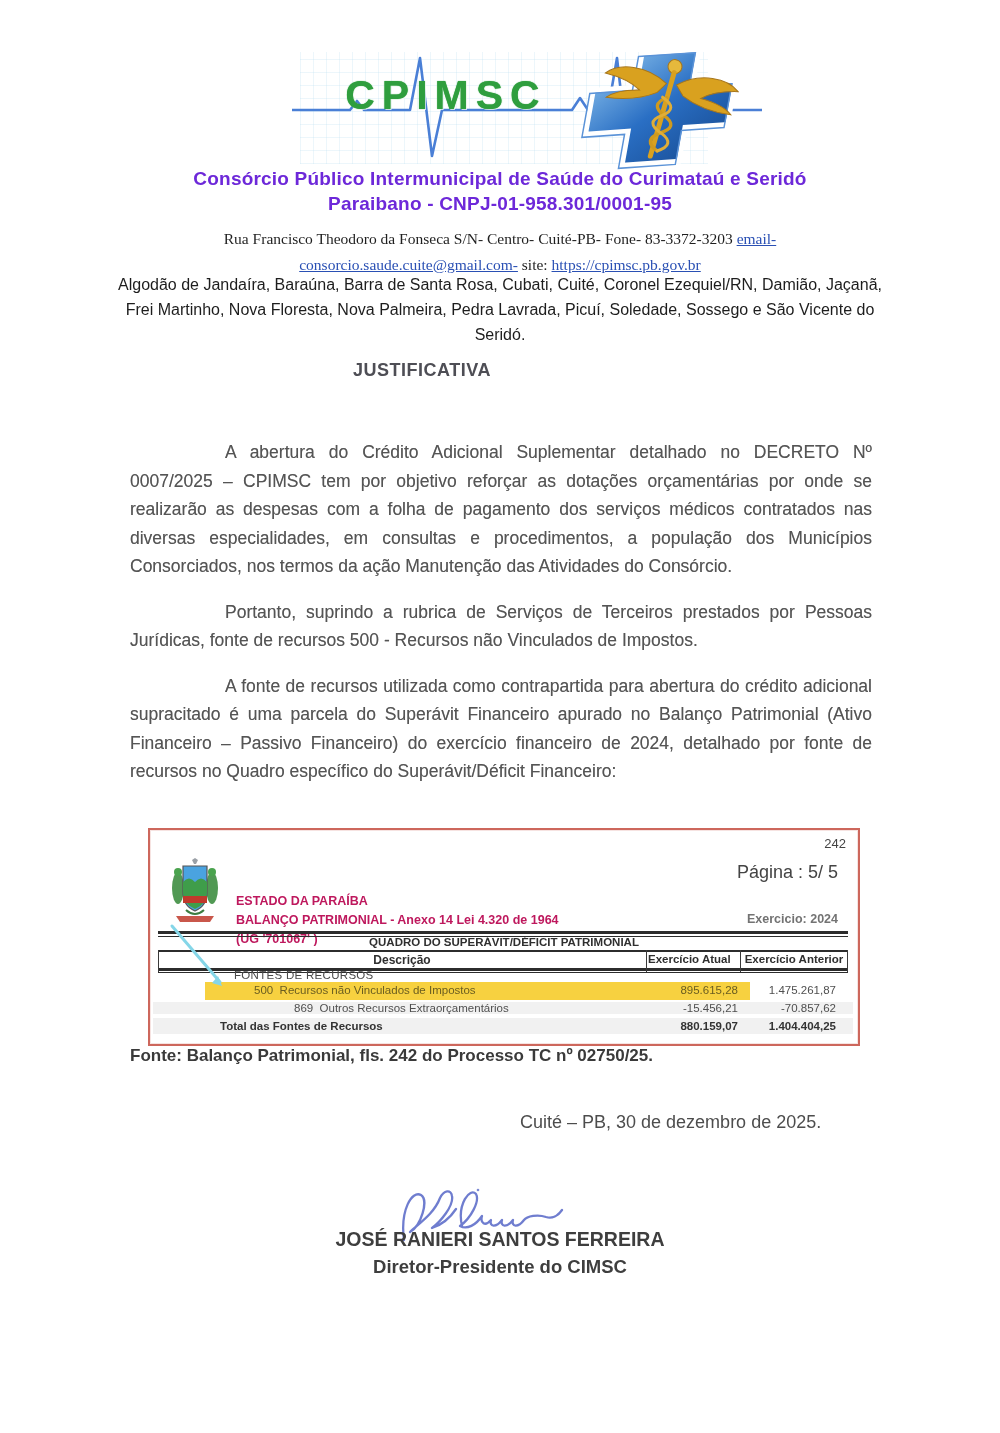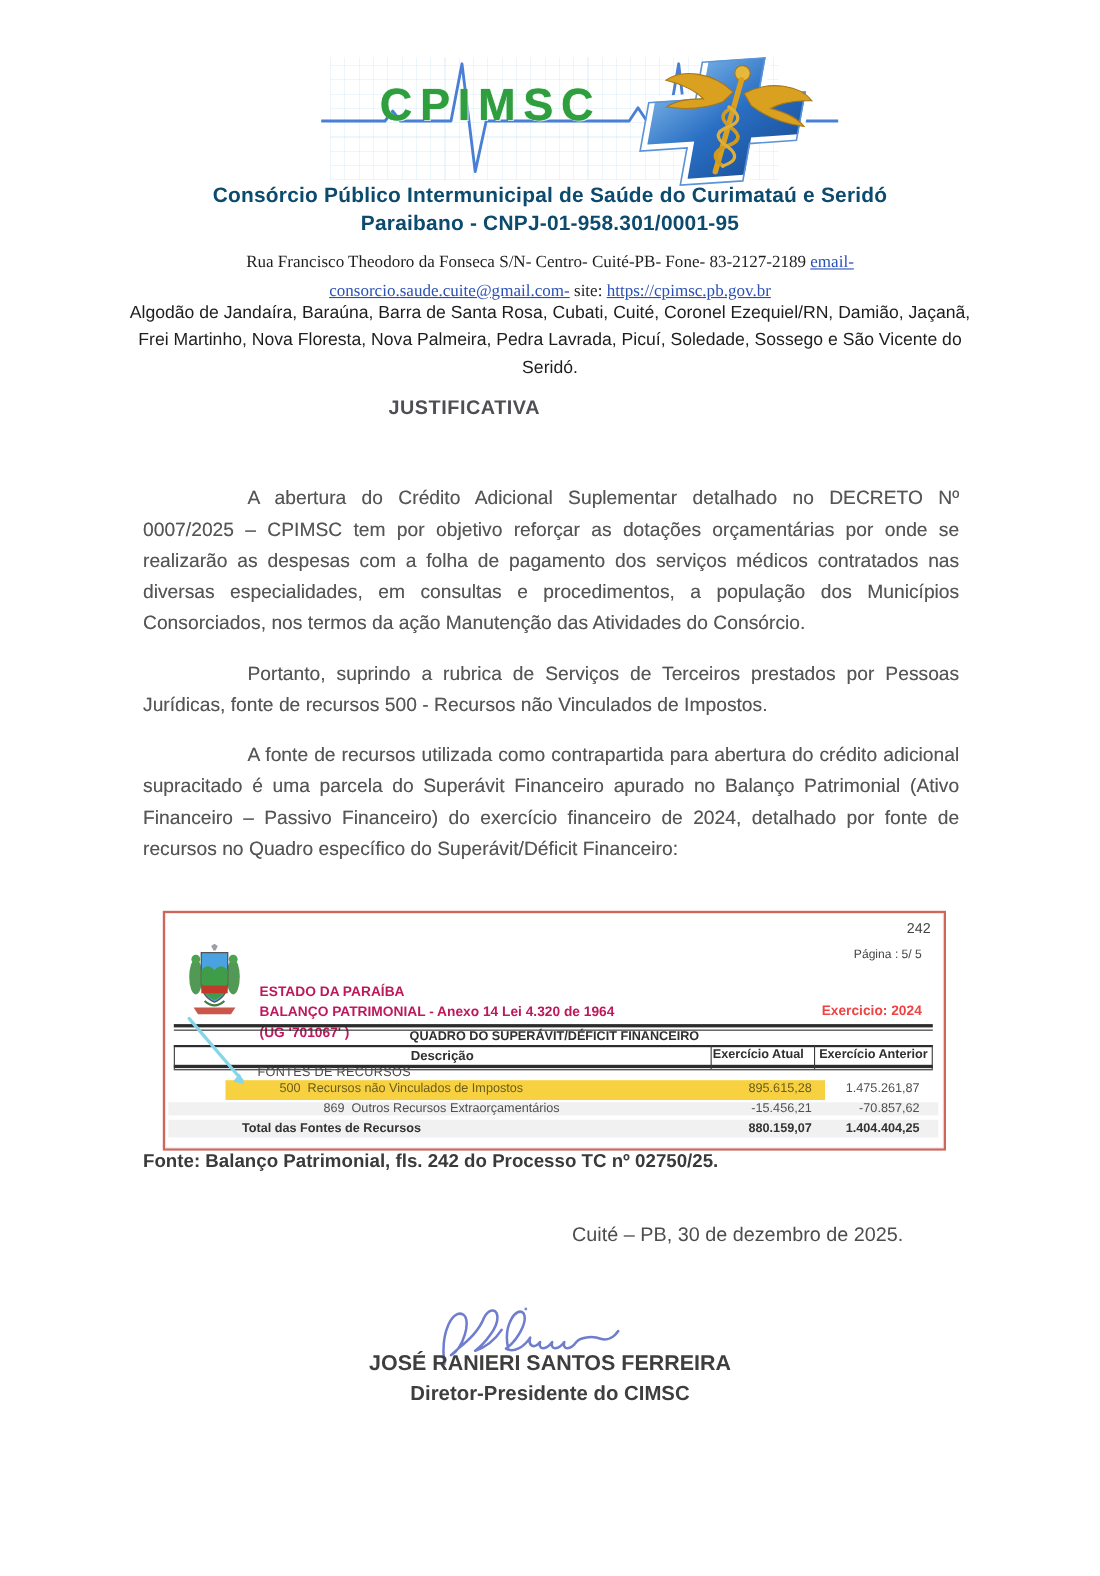--- a/index.html
+++ b/index.html
@@ -12,21 +12,21 @@
       repeating-linear-gradient(0deg, rgba(120,190,225,.28) 0 1px, transparent 1px 13px),
       repeating-linear-gradient(90deg, rgba(120,190,225,.28) 0 1px, transparent 1px 13px);}
   .ekg-svg{position:absolute;left:292px;top:48px;}
   .logo-acronym{position:absolute;left:326px;top:72px;width:240px;text-align:center;
     font-size:41px;font-weight:bold;letter-spacing:7px;color:var(--green-logo);
     text-shadow:0 0 1px var(--green-logo), 1px 1px 0 rgba(255,255,255,.8);}
   .cross-svg{position:absolute;left:552px;top:42px;}
 
   
   .org-title{position:absolute;left:0;top:166px;width:1000px;text-align:center;
-    font-weight:bold;font-size:19px;line-height:25px;color:#0c4a6e;letter-spacing:.2px;}
+    font-weight:bold;font-size:19px;line-height:25px;color:#6d28d9;letter-spacing:.2px;}
   .address{position:absolute;left:130px;top:226px;width:740px;text-align:center;
     font-family:"Liberation Serif",serif;font-size:15.5px;line-height:26px;color:#1f1f1f;}
   .address a{color:var(--link-blue);text-decoration:underline;}
   .municipalities{position:absolute;left:115px;top:272px;width:770px;text-align:center;
     font-family:Liberation Sans, sans-serif;font-size:16px;line-height:25px;color:#1d1d1d;}
 
   
   .doc-title{position:absolute;left:0;top:360px;width:844px;text-align:center;
     font-weight:bold;font-size:18px;letter-spacing:.5px;color:#4e4e55;}
   .body-text{position:absolute;left:130px;top:438px;width:742px;}
@@ -34,22 +34,22 @@
     font-size:17.5px;line-height:28.5px;color:#555;text-shadow:0 0 .4px rgba(80,80,80,.5);}
 
   
   .report{position:absolute;left:148px;top:828px;width:708px;height:214px;background:#fff;
     border:2px solid var(--border-red);box-shadow:inset 0 0 0 1px rgba(205,100,90,.18);
     font-family:"Liberation Sans",sans-serif;color:#3c3c3c;}
   .report .abs{position:absolute;}
   .rpt-pagenum{top:6px;right:12px;font-size:13px;color:#444;}
   .rpt-coat{left:20px;top:28px;}
   .rpt-head-left{left:86px;top:24px;font-weight:bold;font-size:12.5px;line-height:19px;color:#be185d;margin-top:38px;}
-  .rpt-pageinfo{top:32px;right:20px;font-size:11px;color:#444;}
-  .rpt-exercise{top:82px;right:20px;font-size:12.5px;font-weight:bold;color:#ef4444;}
+  .rpt-pageinfo{top:32px;right:20px;font-size:18px;color:#444;}
+  .rpt-exercise{top:82px;right:20px;font-size:12.5px;font-weight:bold;color:#737373;}
   .hline{position:absolute;left:8px;width:690px;background:#2c2c2c;}
   .vline{position:absolute;width:1px;background:#3a3a3a;}
   .rpt-quadro{left:0;top:106px;width:708px;text-align:center;font-weight:bold;font-size:11.5px;color:#2f2f2f;}
   .rpt-colhead{font-weight:bold;font-size:12px;color:#2f2f2f;top:123px;}
   .rpt-section{left:84px;top:139px;font-size:11.5px;color:#4a4a4a;letter-spacing:.3px;}
   .rpt-row{font-size:11.5px;color:#4f4f4f;white-space:pre;}
   .rpt-num{font-size:11.5px;color:#4f4f4f;text-align:right;}
   .rpt-bold{font-weight:bold;color:#333;}
   .row-highlight{position:absolute;left:55px;top:152px;width:545px;height:18px;
     background:var(--hl-yellow);opacity:.85;}
@@ -100,21 +100,21 @@
       <path d="M104,56 q18,9 2,18 q-17,9 2,18 q16,9 -2,18" fill="none" stroke="#e0ae37" stroke-width="3" stroke-linecap="round"></path>
     </g>
   </svg>
 
   <div class="org-title">
     <div>Consórcio Público Intermunicipal de Saúde do Curimataú e Seridó</div>
     <div>Paraibano - CNPJ-01-958.301/0001-95</div>
   </div>
 
   <div class="address">
-    <span>Rua Francisco Theodoro da Fonseca S/N- Centro- Cuité-PB- Fone- 83-2127-2189</span>
+    <span>Rua Francisco Theodoro da Fonseca S/N- Centro- Cuité-PB- Fone- 83-3372-3203</span>
     <a href="#">email-</a><br>
     <a href="#">consorcio.saude.cuite@gmail.com-</a>
     <span>site:</span>
     <a href="#">https://cpimsc.pb.gov.br</a>
   </div>
 
   <div class="municipalities">Algodão de Jandaíra, Baraúna, Barra de Santa Rosa, Cubati, Cuité, Coronel Ezequiel/RN, Damião, Jaçanã, Frei Martinho, Nova Floresta, Nova Palmeira, Pedra Lavrada, Picuí, Soledade, Sossego e São Vicente do Seridó.</div>
 
   <div class="doc-title">JUSTIFICATIVA</div>
 
@@ -152,21 +152,21 @@
     <div class="hline" style="top:101px;height:2.5px;"></div>
     <div class="hline" style="top:106px;height:1px;"></div>
     <div class="hline" style="top:120px;height:1.5px;"></div>
     <div class="hline" style="top:138px;height:2.5px;"></div>
     <div class="hline" style="top:142px;height:1px;"></div>
     <div class="vline" style="left:8px;top:120px;height:22px;"></div>
     <div class="vline" style="left:496px;top:120px;height:22px;"></div>
     <div class="vline" style="left:590px;top:120px;height:22px;"></div>
     <div class="vline" style="left:697px;top:120px;height:22px;"></div>
 
-    <div class="abs rpt-quadro">QUADRO DO SUPERÁVIT/DÉFICIT FINANCEIRO</div>
+    <div class="abs rpt-quadro">QUADRO DO SUPERÁVIT/DÉFICIT PATRIMONIAL</div>
     <div class="abs rpt-colhead" style="left:8px;width:488px;text-align:center;">Descrição</div>
     <div class="abs rpt-colhead" style="left:498px;width:90px;text-align:left;font-size:11.5px;">Exercício Atual</div>
     <div class="abs rpt-colhead" style="left:592px;width:104px;text-align:center;font-size:11.5px;">Exercício Anterior</div>
 
     <div class="smear" style="top:172px;height:12px;"></div>
     <div class="smear" style="top:188px;height:16px;"></div>
 
     <div class="row-highlight"></div>
 
     <div class="abs rpt-section">FONTES DE RECURSOS</div>

